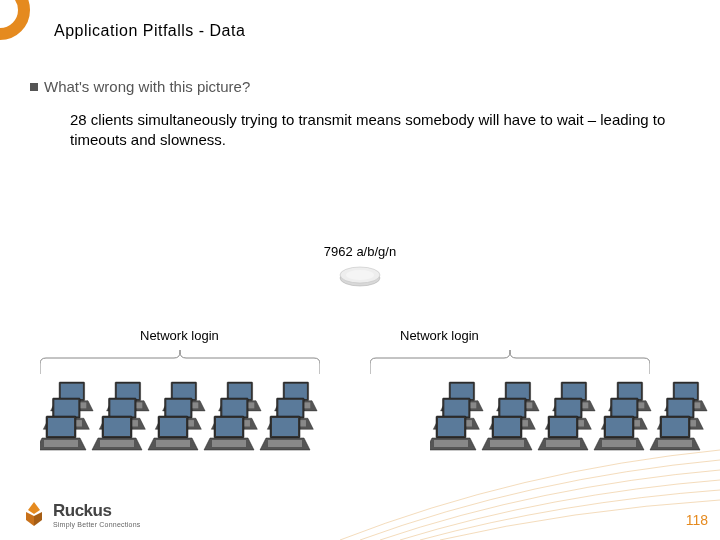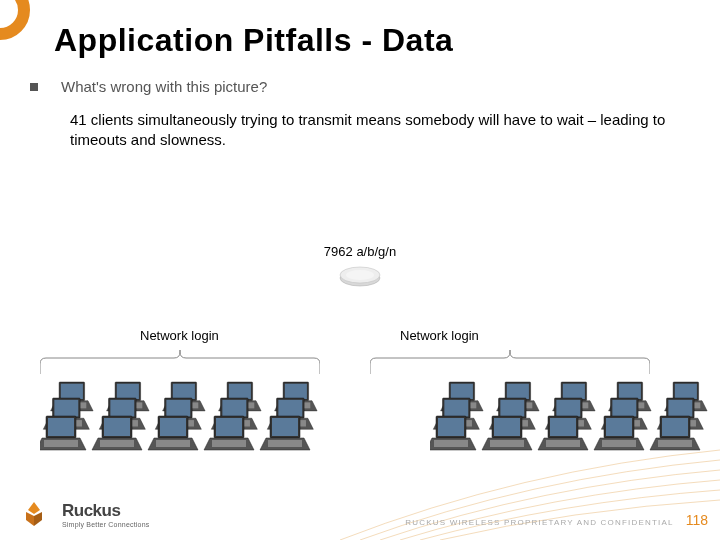--- a/index.html
+++ b/index.html
@@ -18,34 +18,34 @@
     width: 60px;
     height: 60px;
     border: 12px solid #e58a1f;
     border-radius: 50%;
     background: transparent;
   }
   .title {
     position: absolute;
     top: 22px;
     left: 54px;
-    font-size: 32px;
-    font-weight: 700;
+    font-size: 16px;
+    font-weight: 400;
     letter-spacing: 0.5px;
     color: #000;
     font-family: Arial Black, Arial, sans-serif;
     text-align: right;
   }
   .bullet-row {
     position: absolute;
     top: 78px;
     left: 30px;
     display: flex;
     align-items: center;
-    gap: 23px;
+    gap: 6px;
     color: #555;
     font-size: 15px;
   }
   .bullet-square {
     width: 8px;
     height: 8px;
     background: #555;
   }
   .body-text {
     position: absolute;
@@ -102,21 +102,21 @@
   .laptops.right { left: 430px; }
   .footer {
     position: absolute;
     bottom: 12px;
     left: 20px;
     right: 12px;
     display: flex;
     align-items: flex-end;
     justify-content: space-between;
   }
-  .logo-block { display: flex; align-items: center; gap: 14px; }
+  .logo-block { display: flex; align-items: center; gap: 5px; }
   .logo-text { display: flex; flex-direction: column; }
   .logo-name {
     font-size: 17px;
     font-weight: 900;
     color: #444;
     font-family: Arial Black, Arial, sans-serif;
     letter-spacing: -0.5px;
   }
   .logo-tag {
     font-size: 7px;
@@ -149,21 +149,21 @@
 <div class="header-arc"></div>
 
 <h1 class="title">Application Pitfalls - Data</h1>
 
 <div class="bullet-row">
   <div class="bullet-square"></div>
   <span>What's wrong with this picture?</span>
 </div>
 
 <div class="body-text">
-  <p>41 clients simultaneously trying to transmit means somebody will have to wait – leading to timeouts and slowness.</p>
+  <p>28 clients simultaneously trying to transmit means somebody will have to wait – leading to timeouts and slowness.</p>
 </div>
 
 <div class="ap-label">7962 a/b/g/n</div>
 
 <div class="ap-icon">
   <svg width="46" height="26" viewBox="0 0 46 26">
     <ellipse cx="23" cy="16" rx="20" ry="8" fill="#d8d8d8" stroke="#aaa" stroke-width="0.5"></ellipse>
     <ellipse cx="23" cy="13" rx="20" ry="8" fill="#eee" stroke="#bbb" stroke-width="0.5"></ellipse>
     <ellipse cx="23" cy="13" rx="14" ry="5" fill="#f5f5f5"></ellipse>
   </svg>
@@ -389,16 +389,15 @@
       <path d="M14 2 L20 10 L14 14 L8 10 Z" fill="#e58a1f"></path>
       <path d="M6 12 L14 16 L14 26 L6 20 Z" fill="#c8711a"></path>
       <path d="M22 12 L14 16 L14 26 L22 20 Z" fill="#a65e15"></path>
     </svg>
     <div class="logo-text">
       <span class="logo-name">Ruckus</span>
       <span class="logo-tag">Simply Better Connections</span>
     </div>
   </div>
   <div class="footer-right">
-    <span class="confidential">RUCKUS WIRELESS PROPRIETARY AND CONFIDENTIAL</span>
     <span class="page-num">118</span>
   </div>
 </div>
 
 </body></html>

